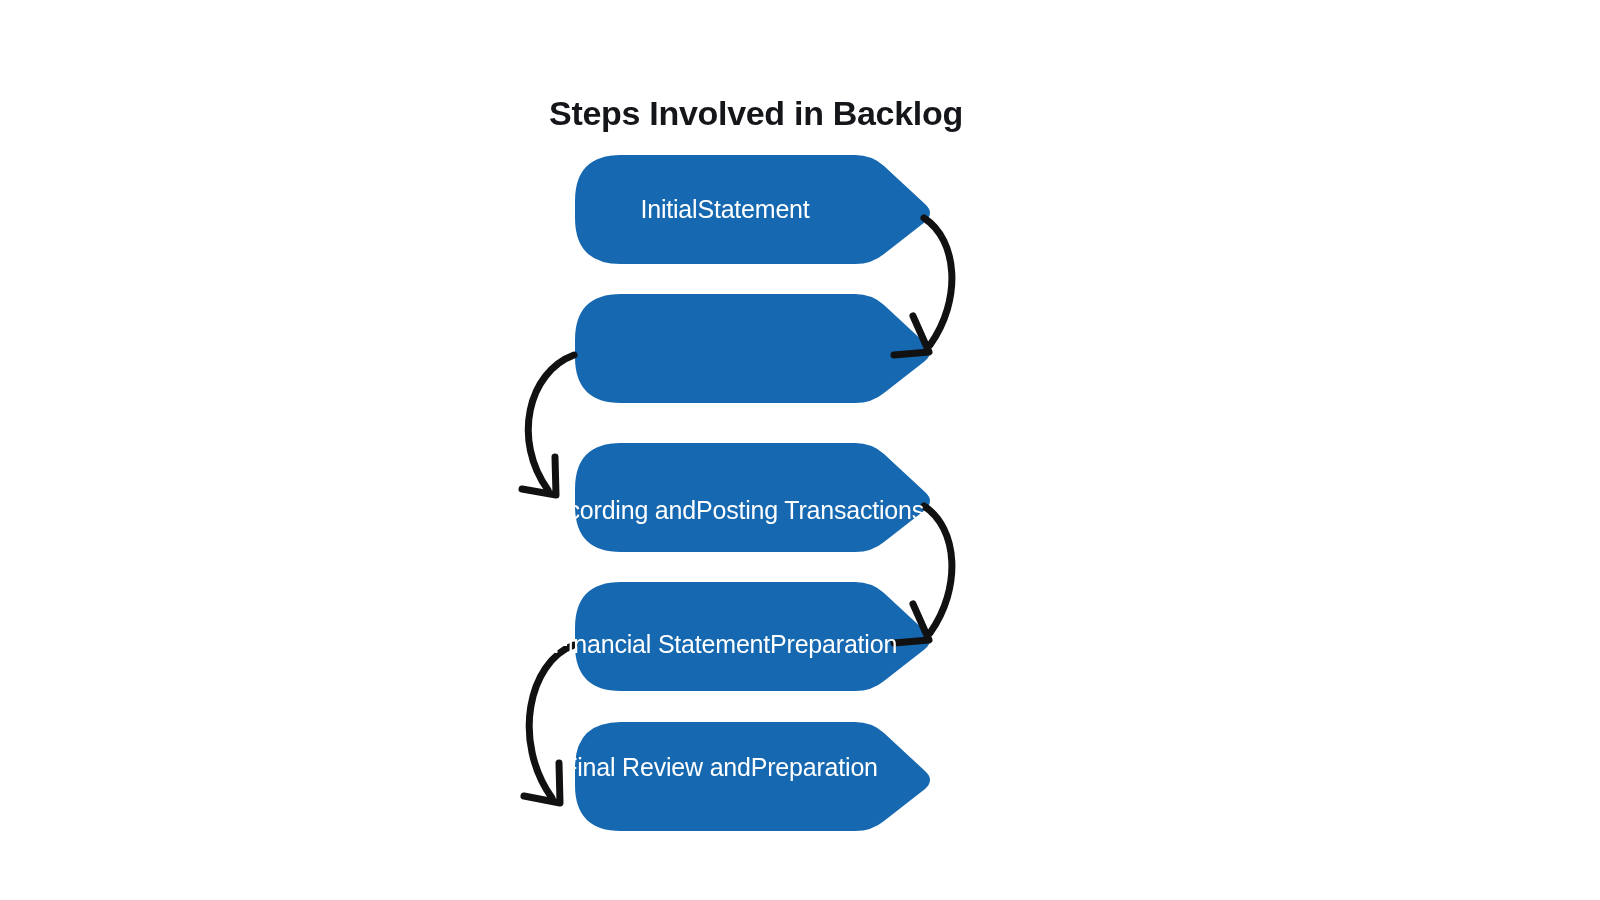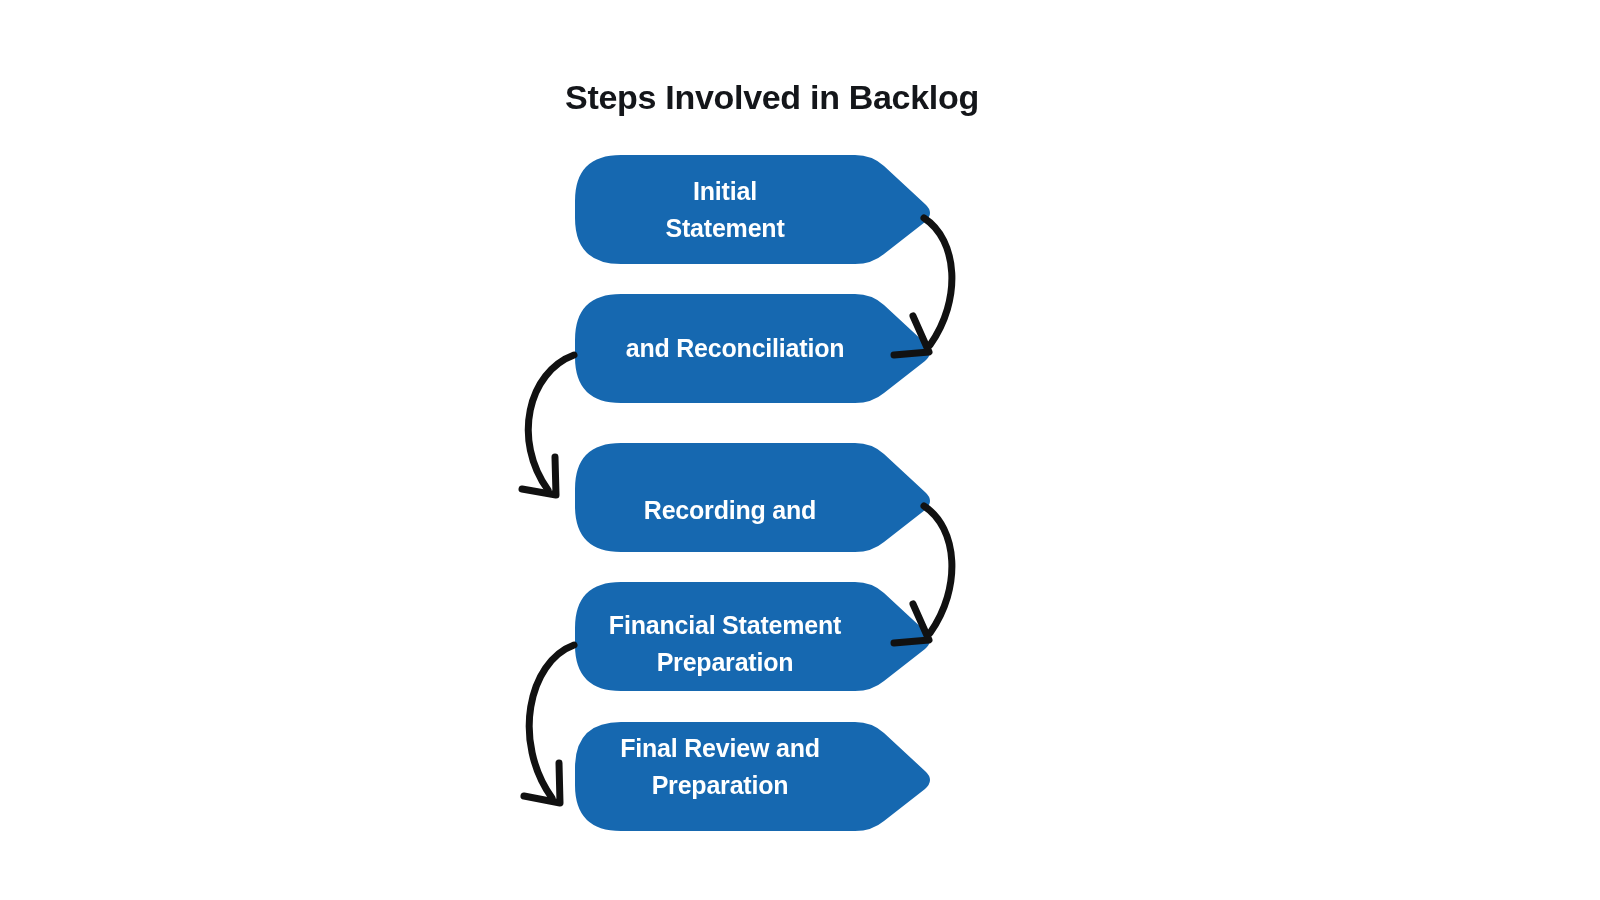--- a/index.html
+++ b/index.html
@@ -17,51 +17,50 @@
   }
   #canvas {
     position: relative;
     width: 1600px;
     height: 900px;
     background: #ffffff;
   }
   #chart-title {
     position: absolute;
     left: 0;
-    top: 28px;
+    top: 44px;
     width: 1512px;
     text-align: center;
     font-size: 34px;
     line-height: 46px;
     font-weight: bold;
     color: #14161a;
     letter-spacing: -0.3px;
     white-space: pre-line;
-    margin-left: 16px;
   }
   .title-line {
     display: block;
   }
   #flow-svg {
     position: absolute;
     left: 0;
     top: 0;
     width: 1600px;
     height: 900px;
   }
   .step-label {
     position: absolute;
     display: flex;
-    flex-direction: column;
+    flex-direction: row;
     align-items: center;
     justify-content: center;
     text-align: center;
     color: #ffffff;
     font-size: 25px;
-    font-weight: bold;
+    font-weight: normal;
     line-height: 37px;
     letter-spacing: -0.2px;
     pointer-events: none;
   }
   .step-label span { display: block; white-space: nowrap; }
 </style>
 </head>
 <body>
 
 <div id="canvas">
@@ -164,25 +163,25 @@
     </g>
 
   </svg>
 
   <div class="step-label" style="left:575px; top:155px; width:300px; height:109px;">
     <span>Initial</span>
     <span>Statement</span>
   </div>
 
   <div class="step-label" style="left:575px; top:294px; width:320px; height:109px;">
-    <span>and Reconciliation</span>
   </div>
 
   <div class="step-label" style="left:570px; top:443px; width:320px; height:135px;">
     <span>Recording and</span>
+    <span>Posting Transactions</span>
   </div>
 
   <div class="step-label" style="left:565px; top:582px; width:320px; height:124px;">
     <span>Financial Statement</span>
     <span>Preparation</span>
   </div>
 
   <div class="step-label" style="left:570px; top:722px; width:300px; height:90px;">
     <span>Final Review and</span>
     <span>Preparation</span>

